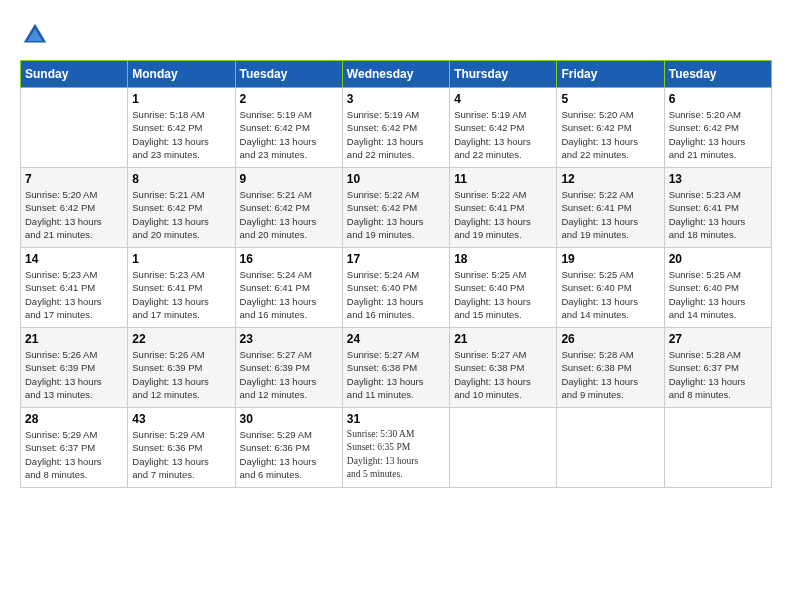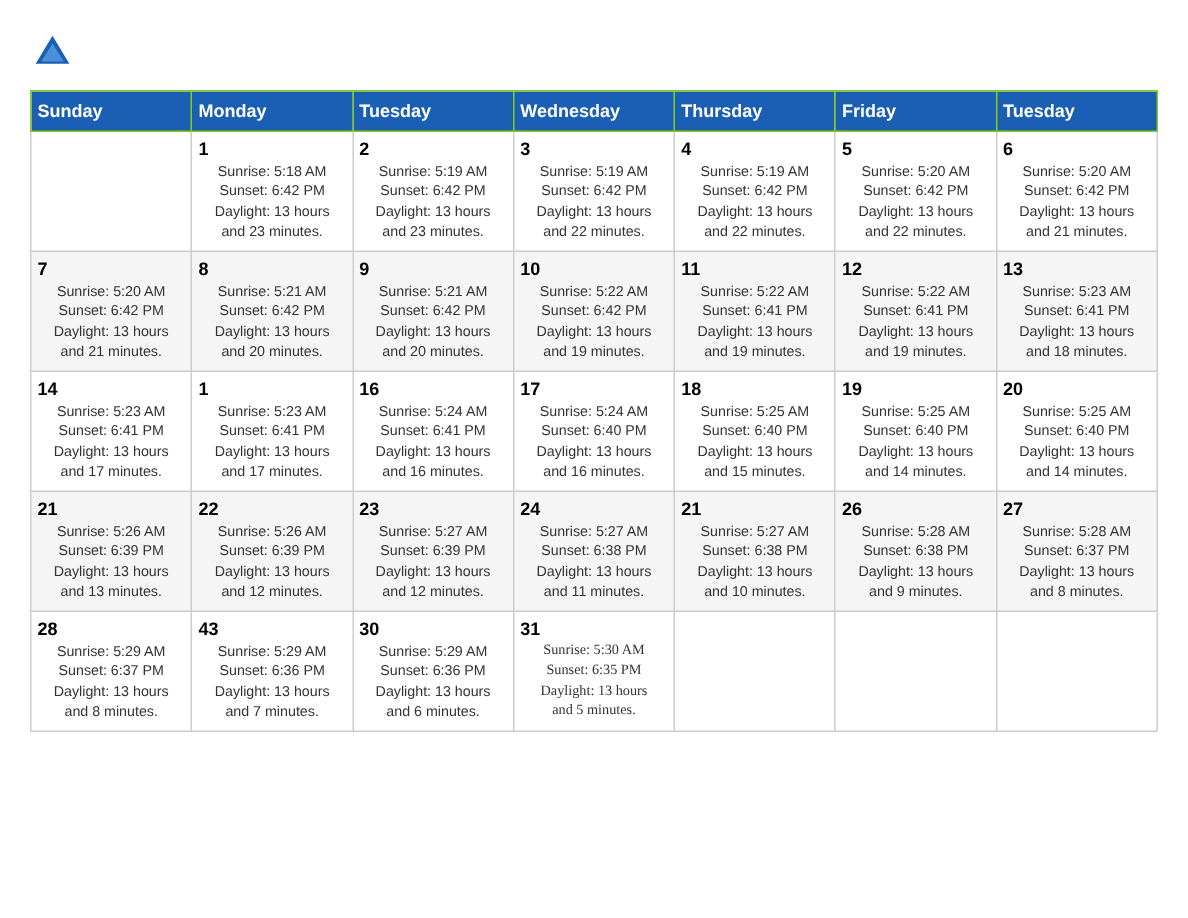--- a/index.html
+++ b/index.html
@@ -79,21 +79,20 @@
     .day-number {
       font-weight: bold;
       font-size: 12px;
       display: block;
       margin-bottom: 2px;
     }
     .day-info {
       font-size: 9.5px;
       color: #333;
       line-height: 1.4;
-      text-align: center;
     }
     .empty-cell {
       background: #fff !important;
     }
   </style>
 </head>
 <body>
 
 <div class="header">
   <div class="logo">

